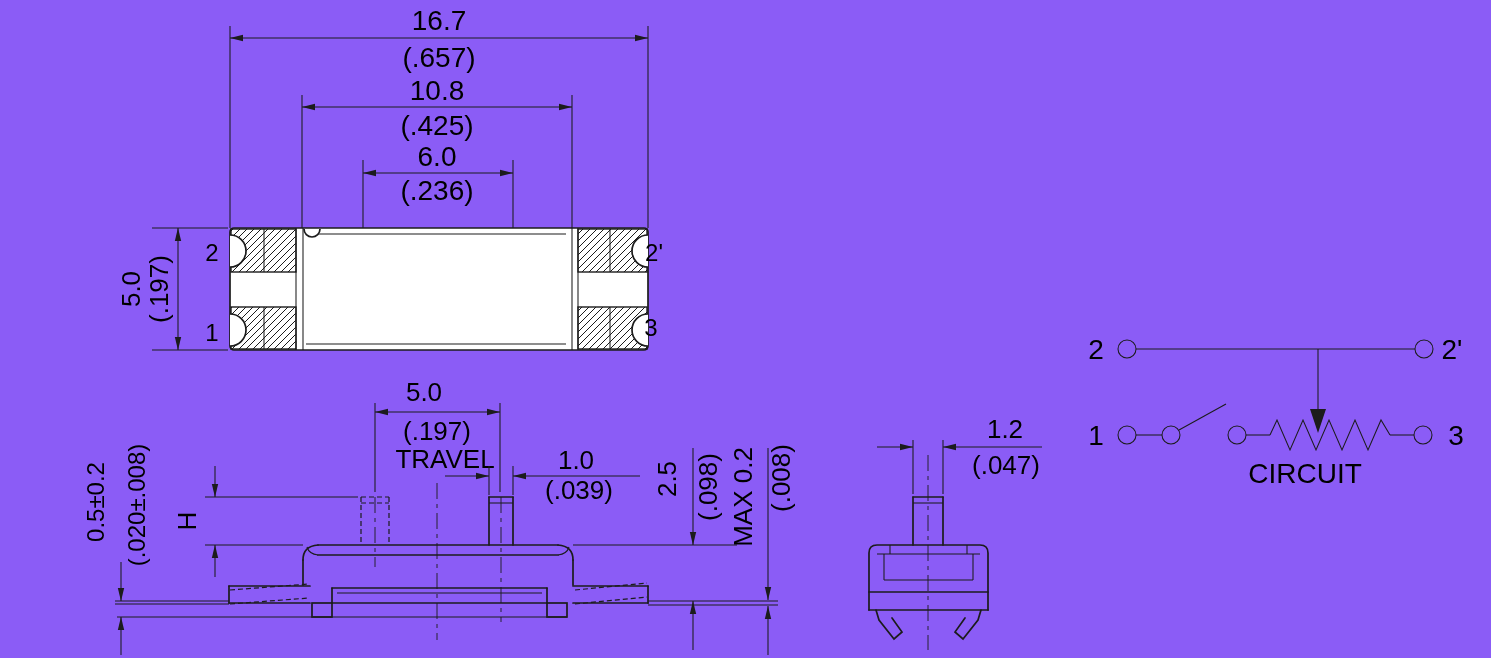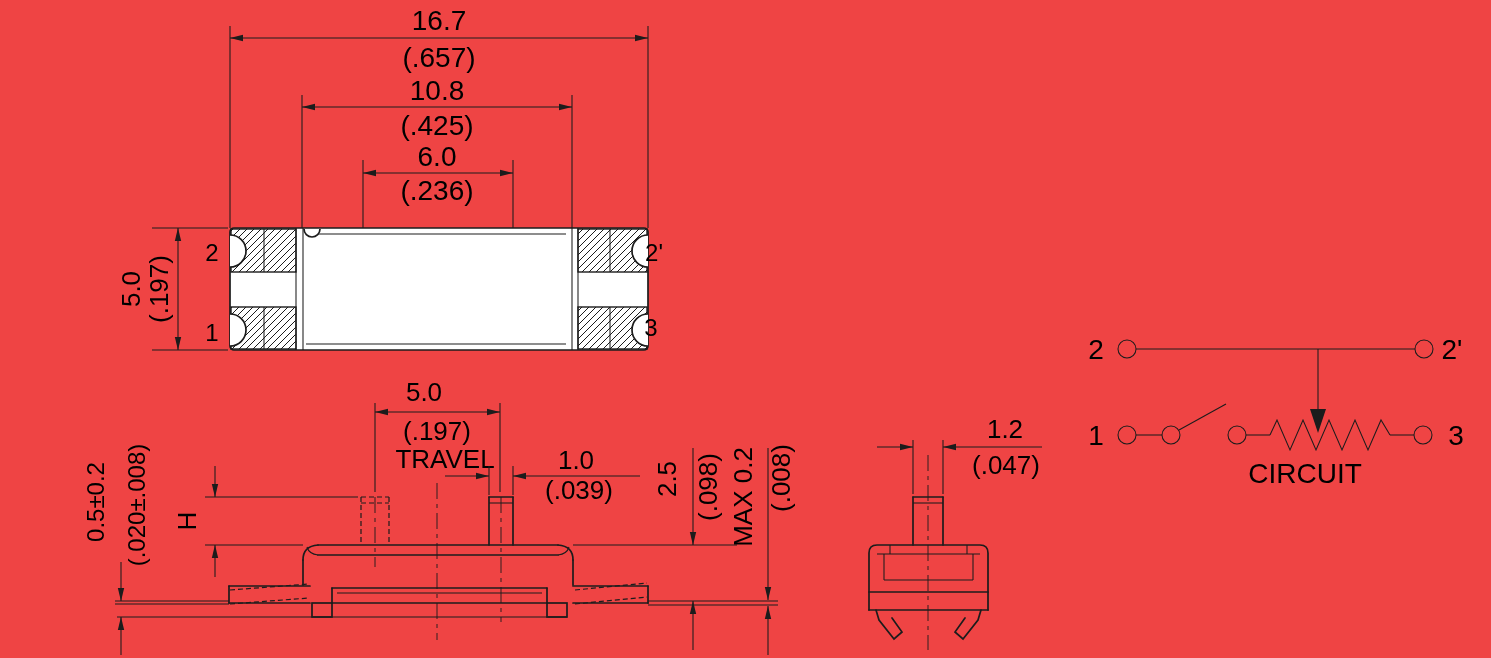--- a/index.html
+++ b/index.html
@@ -1,16 +1,16 @@
 <!DOCTYPE html>
 <html><head>
 <meta charset="utf-8">
 <style>
   html,body{margin:0;padding:0;background:#ffffff;}
-  .stage{width:1491px;height:658px;position:relative;background:#ef4444;overflow:hidden;}
+  .stage{width:1491px;height:658px;position:relative;background:#8b5cf6;overflow:hidden;}
   svg{display:block;}
   .ol{stroke:#1c1c1c;stroke-width:1.7;fill:none;stroke-linecap:round;}
   .olf{stroke:#1c1c1c;stroke-width:1.7;fill:#ffffff;}
   .thin{stroke:#1c1c1c;stroke-width:1.05;fill:none;}
   .dim{stroke:#1c1c1c;stroke-width:1.05;fill:none;}
   .cl{stroke:#1c1c1c;stroke-width:0.9;fill:none;stroke-dasharray:16 5 4 5;}
   .hid{stroke:#1c1c1c;stroke-width:1.2;fill:none;stroke-dasharray:5 3;}
   .hatchbox{stroke:#1c1c1c;stroke-width:1.4;}
   text{fill:#000000;font-family:"Liberation Sans",sans-serif;}
   .t28{font-size:28px;}

